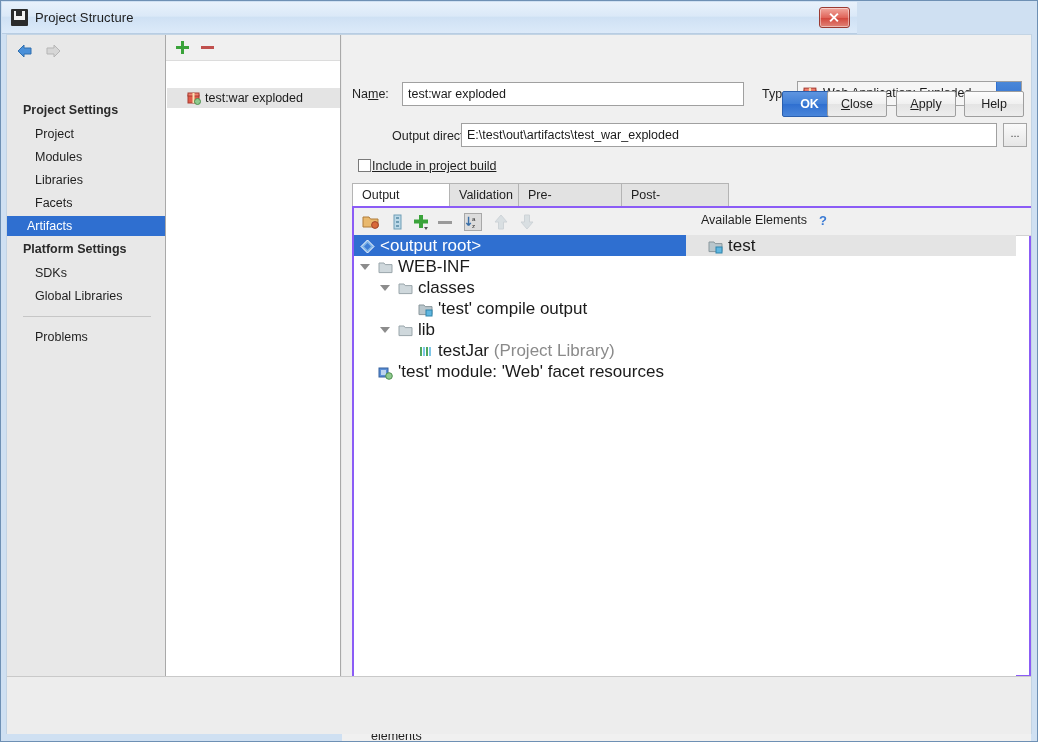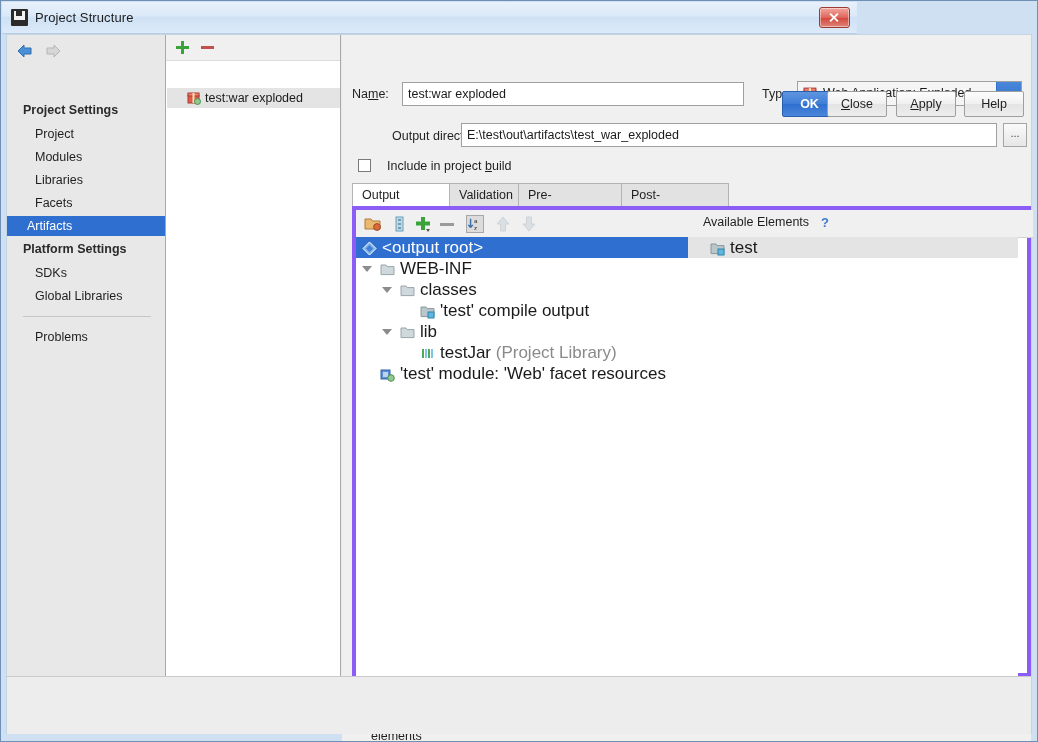--- a/index.html
+++ b/index.html
@@ -309,21 +309,21 @@
     background: #ffffff;
     border-bottom: 1px solid #ffffff;
     font-weight: normal;
   }
 
   .tabcontent {
     position: absolute;
     left: 10px; top: 171px;
     width: 679px; height: 471px;
     background: #ffffff;
-    border: 4px solid #8b5cf6;
+    border: 2px solid #8b5cf6;
     box-sizing: border-box;
   }
   .tree-toolbar {
     position: absolute;
     left: 0; top: 0;
     width: 677px; height: 27px;
     background: #f0f0f0;
     border-bottom: 1px solid #d2d2d2;
   }
   .tti {
@@ -529,21 +529,21 @@
         </span>
         <span class="combo-text">Web Application: Exploded</span>
         <span class="combo-arrow"></span>
       </div>
 
       <div class="lbl" style="left:10px; top:94px;margin-left:40px;">Output directory:</div>
       <input class="txtfield" style="left: 119px; top: 88px; width: 536px;" value="E:\test\out\artifacts\test_war_exploded">
       <div class="browse-btn" style="left:661px; top:88px;">...</div>
 
       <div class="checkbox" style="left:16px; top:124px;"></div>
-      <div class="lbl" style="left:45px; top:124px;"><span>Include in project </span><span class="u">b</span><span>uild</span></div>
+      <div class="lbl" style="left:30px; top:124px;text-decoration:underline;"><span>Include in project </span><span class="u">b</span><span>uild</span></div>
 
       <div class="tabstrip">
         <div class="tab active" style="left:0px;   width:98px;">Output Layout</div>
         <div class="tab" style="left:97px;  width:70px;">Validation</div>
         <div class="tab" style="left:166px; width:104px;">Pre-processing</div>
         <div class="tab" style="left:269px; width:108px;">Post-processing</div>
       </div>
 
       <div class="tabcontent">
 

